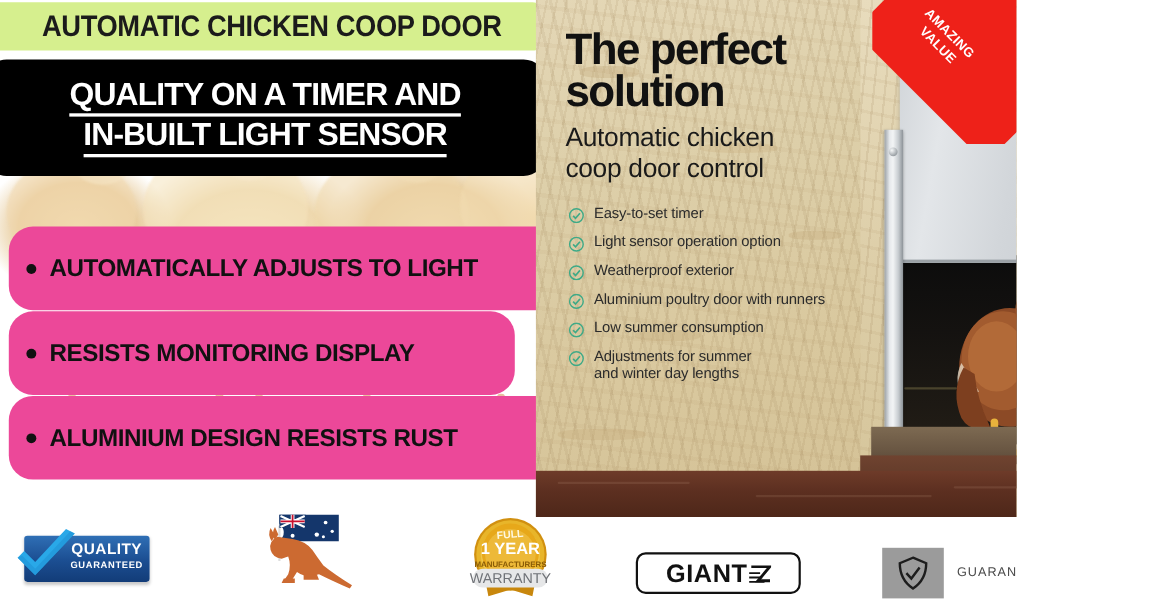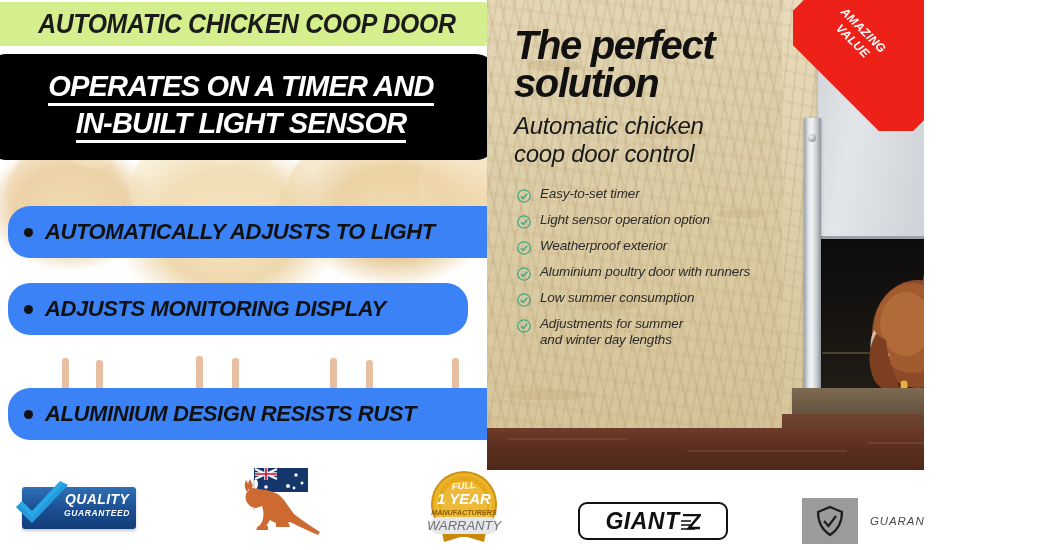--- a/index.html
+++ b/index.html
@@ -1,17 +1,17 @@
 <!DOCTYPE html>
 <html><head>
 <meta charset="utf-8">
 <style>
   html,body{margin:0;padding:0;background:#fff;}
   body{font-family:"Liberation Sans",sans-serif;}
-  .stage{position:relative;width:924px;height:550px;overflow:hidden;background:#fff;font-style:italic;}
+  .stage{position:relative;width:924px;height:550px;overflow:hidden;background:#fff;}
 
   
   .left-panel{position:absolute;left:0;top:0;width:505px;height:550px;background:#fff;overflow:hidden;}
 
   
   .chick-photo{position:absolute;left:0;top:108px;width:505px;height:352px;overflow:hidden;}
   .chick-photo .bg{position:absolute;inset:0;
     background:
       radial-gradient(ellipse 120px 90px at 14% 28%, #f2dcb0 0%, #e9ceA0 45%, rgba(255,255,255,0) 72%),
       radial-gradient(ellipse 150px 115px at 45% 34%, #f7e7c4 0%, #eed8ae 48%, rgba(255,255,255,0) 76%),
@@ -31,27 +31,27 @@
   .title-banner span{font-size:27px;font-weight:700;color:#1b1b1b;letter-spacing:-0.4px;
       font-family:"Liberation Sans Narrow","Liberation Sans",sans-serif;transform:scaleX(.92);white-space:nowrap;}
 
   
   .sub-box{position:absolute;left:-14px;top:54px;width:510px;height:106px;background:#000;
       border-radius:20px;display:flex;flex-direction:column;align-items:center;justify-content:center;gap:2px;}
   .sub-box .line{color:#fff;font-size:29px;font-weight:700;letter-spacing:-0.8px;
       border-bottom:3px solid #fff;padding-bottom:1px;line-height:1.08;white-space:nowrap;}
 
   
-  .pill{position:absolute;background:#3b82f6;border-radius:22px;display:flex;align-items:center;
-      height:44px;padding:4px 16px;}
+  .pill{position:absolute;background:#ec4899;border-radius:22px;display:flex;align-items:center;
+      height:44px;padding:16px 16px;}
   .pill .dot{width:9px;height:9px;border-radius:50%;background:#111;margin-right:12px;flex:none;}
   .pill .txt{font-size:22px;font-weight:700;color:#111;letter-spacing:-0.4px;white-space:nowrap;}
   .pill.p1{left:8px;top:206px;width:488px;}
   .pill.p2{left:8px;top:283px;width:428px;}
-  .pill.p3{left:8px;top:360px;width:478px;margin-top:28px;}
+  .pill.p3{left:8px;top:360px;width:478px;}
 
   
   .quality-badge{position:absolute;left:10px;top:481px;width:128px;height:52px;}
   .quality-badge .plate{position:absolute;left:12px;top:6px;width:114px;height:42px;border-radius:3px;
       background:linear-gradient(180deg,#2f6fb5 0%,#1c4f93 52%,#123c78 100%);
       box-shadow:0 2px 3px rgba(0,0,0,.22);}
   .quality-badge .tick{position:absolute;left:2px;top:0px;width:62px;height:52px;}
   .quality-badge .qtext{position:absolute;left:52px;top:11px;color:#fff;text-align:center;width:70px;}
   .quality-badge .q1{font-size:14px;font-weight:700;letter-spacing:.4px;line-height:1;}
   .quality-badge .q2{font-size:8.5px;font-weight:700;letter-spacing:.6px;line-height:1;margin-top:3px;}
@@ -175,31 +175,31 @@
       <div class="foot" style="left:366px;top:302px;width:62px;"></div>
       <div class="foot" style="left:438px;top:300px;width:64px;"></div>
       <div class="shadow"></div>
     </div>
 
     <div class="title-banner">
       <span>AUTOMATIC CHICKEN COOP DOOR</span>
     </div>
 
     <div class="sub-box">
-      <div class="line">OPERATES ON A TIMER AND</div>
+      <div class="line">QUALITY ON A TIMER AND</div>
       <div class="line">IN-BUILT LIGHT SENSOR</div>
     </div>
 
     <div class="pill p1">
       <div class="dot"></div>
       <div class="txt">AUTOMATICALLY ADJUSTS TO LIGHT</div>
     </div>
     <div class="pill p2">
       <div class="dot"></div>
-      <div class="txt">ADJUSTS MONITORING  DISPLAY</div>
+      <div class="txt">RESISTS MONITORING  DISPLAY</div>
     </div>
     <div class="pill p3">
       <div class="dot"></div>
       <div class="txt">ALUMINIUM DESIGN RESISTS RUST</div>
     </div>
   </div>
 
   <div class="quality-badge">
     <div class="plate"></div>
     <svg class="tick" viewBox="0 0 62 52">

